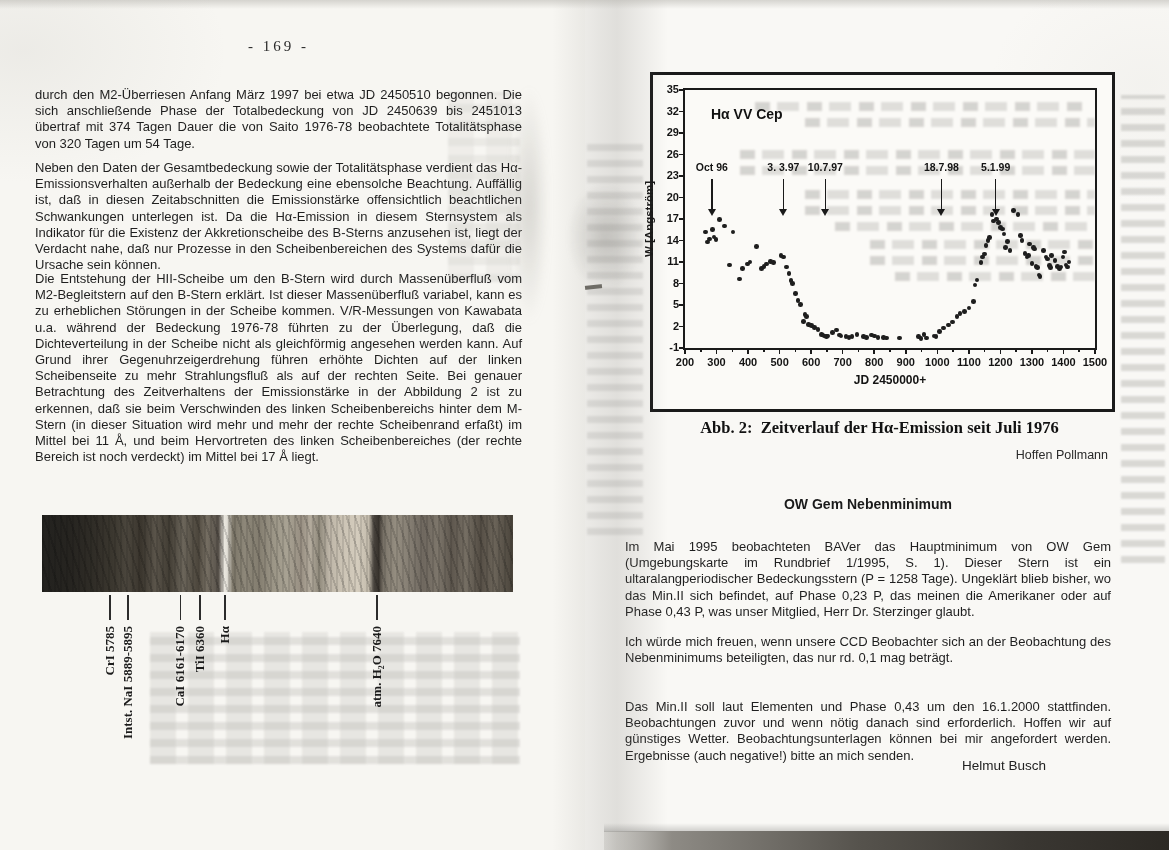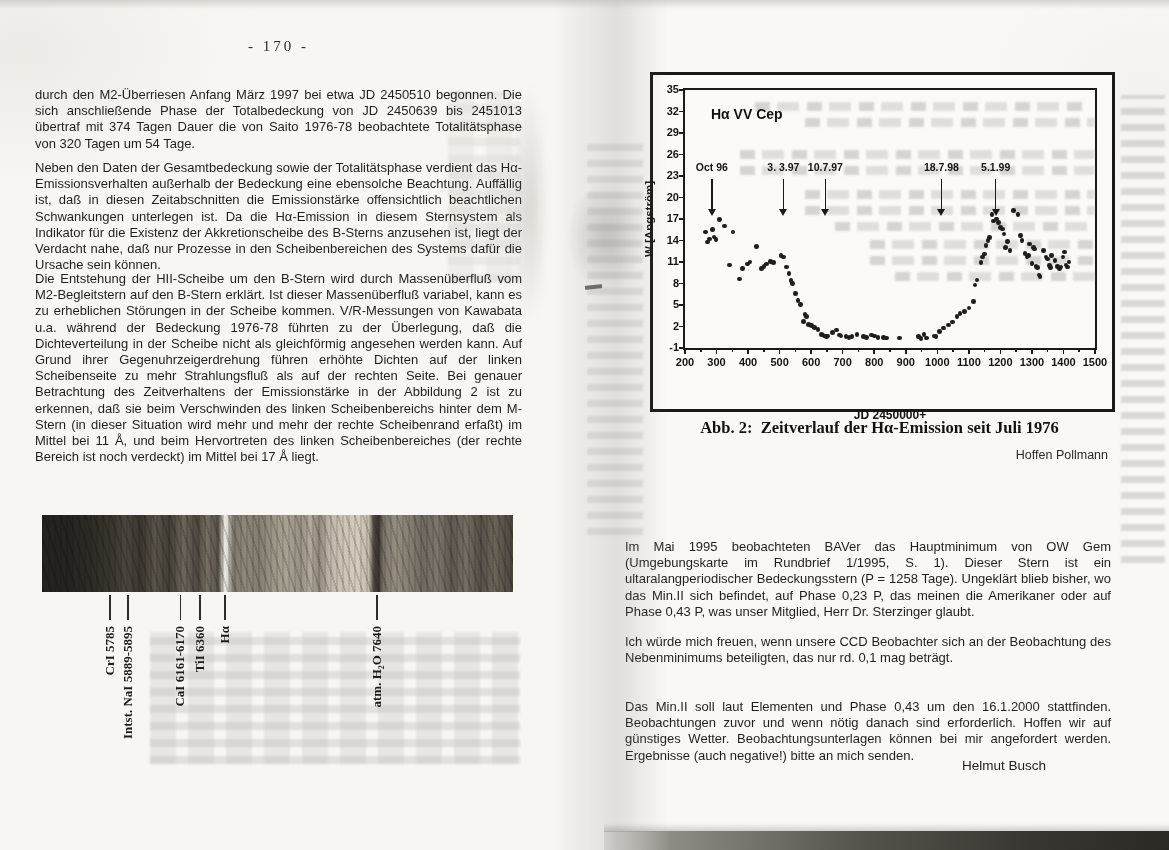--- a/index.html
+++ b/index.html
@@ -42,21 +42,21 @@
         border:3px solid #1a1a1a;background:#fbfaf7;}
   .plot{position:absolute;left:30px;top:13px;width:414px;height:262px;
         border:2px solid #1a1a1a;box-sizing:border-box;background:#fbfaf7;}
   .dot{position:absolute;width:4.6px;height:4.6px;border-radius:50%;background:#1e1e1e;z-index:2;}
   .ytick{position:absolute;left:-6px;width:5px;height:1.6px;background:#1a1a1a;}
   .ylabelv{position:absolute;left:-33px;width:27px;text-align:right;
            font-weight:bold;font-size:11px;color:#141414;}
   .xtick{position:absolute;width:1.6px;background:#1a1a1a;}
   .xlabelv{position:absolute;width:36px;text-align:center;font-weight:bold;font-size:11px;color:#141414;}
   .axis-title-x{position:absolute;left:0;width:100%;text-align:center;
-                font-weight:bold;font-size:12px;color:#141414;margin-top:35px;}
+                font-weight:bold;font-size:12px;color:#141414;}
   .axis-title-y{position:absolute;left:-44px;top:0;bottom:0;width:16px;
                 display:flex;align-items:center;justify-content:center;}
   .axis-title-y span{transform:rotate(-90deg);white-space:nowrap;
                 font-weight:bold;font-size:11.5px;color:#141414;}
   .chart-title{position:absolute;left:26px;top:16px;font-weight:bold;font-size:14px;color:#111;z-index:3;}
   .ann-label{position:absolute;transform:translateX(-50%);font-weight:bold;font-size:10.5px;
              white-space:nowrap;color:#141414;z-index:3;}
   .ann-line{position:absolute;width:1.5px;background:#1a1a1a;z-index:3;}
   .ann-head{position:absolute;width:0;height:0;border-left:4px solid transparent;
             border-right:4px solid transparent;border-top:7px solid #1a1a1a;z-index:3;}
@@ -96,21 +96,21 @@
       repeating-linear-gradient(0deg, rgba(135,133,128,.35) 0 8px, rgba(135,133,128,0) 8px 17px),
       repeating-linear-gradient(90deg, rgba(135,133,128,.25) 0 26px, rgba(135,133,128,0) 26px 38px);
       filter:blur(1px);opacity:.55;}
 </style>
 </head>
 <body>
 
 <div class="sheet">
 
   <div class="page left">
-    <div class="pagenum" style="left:35px;top:38px;width:487px;">- 170 -</div>
+    <div class="pagenum" style="left:35px;top:38px;width:487px;">- 169 -</div>
 
     <div class="bt bt-block" style="left:448px;top:92px;width:72px;height:190px;opacity:.3;"></div>
 
     <p class="body-par" style="left:35px;top:74px;">durch den M2-Überriesen Anfang März 1997 bei etwa JD 2450510 begonnen. Die sich anschließende Phase der Totalbedeckung von JD 2450639 bis 2451013 übertraf mit 374 Tagen Dauer die von Saito 1976-78 beobachtete Totalitätsphase von 320 Tagen um 54 Tage.</p>
     <p class="body-par" style="left:35px;top:147px;">Neben den Daten der Gesamtbedeckung sowie der Totalitätsphase verdient das Hα-Emissionsverhalten außerhalb der Bedeckung eine ebensolche Beachtung. Auffällig ist, daß in diesen Zeitabschnitten die Emissionstärke offensichtlich beachtlichen Schwankungen unterlegen ist. Da die Hα-Emission in diesem Sternsystem als Indikator für die Existenz der Akkretionscheibe des B-Sterns anzusehen ist, liegt der Verdacht nahe, daß nur Prozesse in den Scheibenbereichen des Systems dafür die Ursache sein können.</p>
     <p class="body-par" style="left:35px;top:258px;">Die Entstehung der HII-Scheibe um den B-Stern wird durch Massenüberfluß vom M2-Begleitstern auf den B-Stern erklärt. Ist dieser Massenüberfluß variabel, kann es zu erheblichen Störungen in der Scheibe kommen. V/R-Messungen von Kawabata u.a. während der Bedeckung 1976-78 führten zu der Überlegung, daß die Dichteverteilung in der Scheibe nicht als gleichförmig angesehen werden kann. Auf Grund ihrer Gegenuhrzeigerdrehung führen erhöhte Dichten auf der linken Scheibenseite zu mehr Strahlungsfluß als auf der rechten Seite. Bei genauer Betrachtung des Zeitverhaltens der Emissionstärke in der Abbildung 2 ist zu erkennen, daß sie beim Verschwinden des linken Scheibenbereichs hinter dem M-Stern (in dieser Situation wird mehr und mehr der rechte Scheibenrand erfaßt) im Mittel bei 11 Å, und beim Hervortreten des linken Scheibenbereiches (der rechte Bereich ist noch verdeckt) im Mittel bei 17 Å liegt.</p>
 
     <div class="spectrum"></div>
     <div class="bt bt-block" style="left:150px;top:632px;width:370px;height:132px;"></div>
     <div id="spec-markers">
@@ -356,20 +356,21 @@
           <div class="ann-label" style="left: 310.654px; top: 71px;">5.1.99</div>
           <div class="ann-line" style="left: 309.904px; top: 89px; height: 31px;"></div>
           <div class="ann-head" style="left: 306.654px; top: 119px;"></div>
         </div>
     </div>
     <div class="fig2-caption">
       <span>Abb. 2:</span>&nbsp;&nbsp;<span>Zeitverlauf der Hα-Emission seit Juli 1976</span>
     </div>
     <div class="author">Hoffen Pollmann</div>
 
+    <div class="section-heading">OW Gem Nebenminimum</div>
     <p class="body-par" style="left:40px;top:526px;">Im Mai 1995 beobachteten BAVer das Hauptminimum von OW Gem (Umgebungskarte im Rundbrief 1/1995, S. 1). Dieser Stern ist ein ultaralangperiodischer Bedeckungsstern (P = 1258 Tage). Ungeklärt blieb bisher, wo das Min.II sich befindet, auf Phase 0,23 P, das meinen die Amerikaner oder auf Phase 0,43 P, was unser Mitglied, Herr Dr. Sterzinger glaubt.</p>
     <p class="body-par" style="left:40px;top:621px;">Ich würde mich freuen, wenn unsere CCD Beobachter sich an der Beobachtung des Nebenminimums beteiligten, das nur rd. 0,1 mag beträgt.</p>
     <p class="body-par" style="left:40px;top:686px;">Das Min.II soll laut Elementen und Phase 0,43 um den 16.1.2000 stattfinden. Beobachtungen zuvor und wenn nötig danach sind erforderlich. Hoffen wir auf günstiges Wetter. Beobachtungsunterlagen können bei mir angefordert werden. Ergebnisse (auch negative!) bitte an mich senden.</p>
     <div class="signature">Helmut Busch</div>
   </div>
 
   <div class="gutter"></div>
   <div class="gutter-smudge"></div>
   <div class="gutter-dash"></div>
   <div class="margin-smear"></div>

